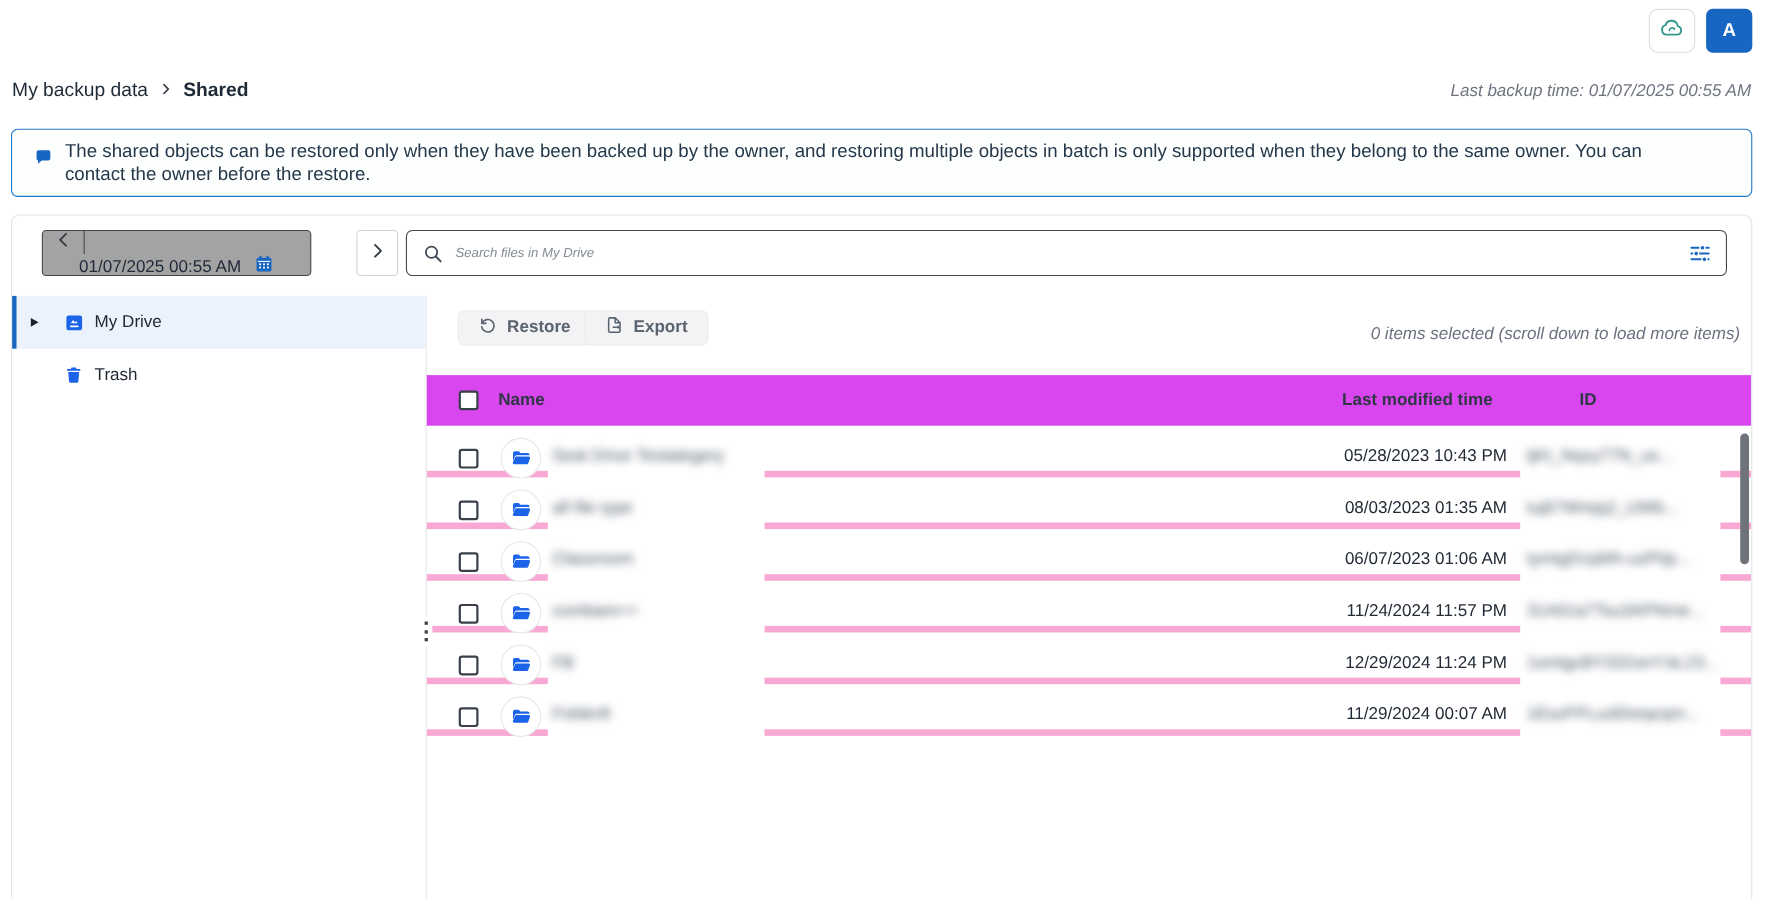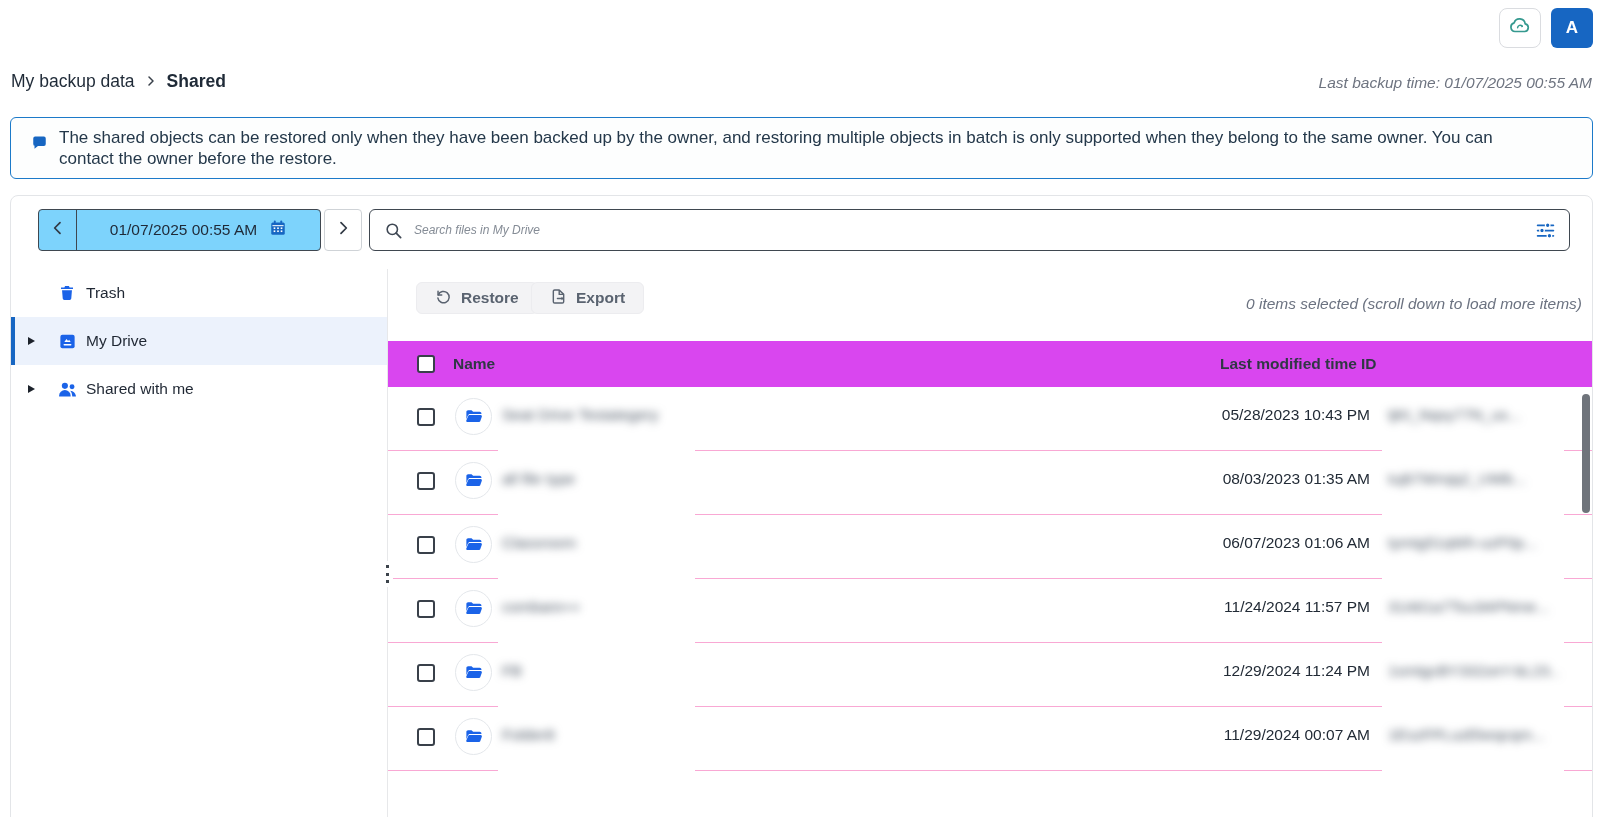--- a/index.html
+++ b/index.html
@@ -27,21 +27,21 @@
     padding:9px 44px 9px 48px; display:flex; align-items:center; }
   .banner .bubble { position:absolute; left:21px; top:17px; }
   .banner .txt { font-size:17px; line-height:21px; color:#24384a; }
 
   
   .card { position:absolute; left:10px; top:195px; width:1583px; height:628px;
     border:1px solid #e3e5e8; border-radius:8px 8px 0 0; background:#fff; overflow:hidden; }
 
   
   .datenav { position:absolute; left:27px; top:13px; height:42px; display:flex;
-    border:1.5px solid #3f4750; border-radius:4px; background:#7dd3fc; }
+    border:1.5px solid #3f4750; border-radius:4px; background:#a3a3a3;flex-direction:column; }
   .datenav .prev { width:38px; display:flex; align-items:center; justify-content:center;
     border-right:1.5px solid #3f4750; cursor:pointer; }
   .datenav .dateval { width:243px; display:flex; align-items:center; justify-content:center; gap:12px;
     font-size:15.5px; color:#1f2937; cursor:pointer; }
   .next-btn { position:absolute; left:313px; top:13px; width:38px; height:42px;
     border:1.5px solid #cfd3d7; border-radius:4px; background:#fff;
     display:flex; align-items:center; justify-content:center; cursor:pointer; }
   .searchbox { position:absolute; left:358px; top:13px; width:1201px; height:42px;
     border:1.5px solid #3f4750; border-radius:6px; background:#fff; }
   .searchbox input { position:absolute; left:44px; top:1px; width:1100px; height:38px; border:none; outline:none;
@@ -74,27 +74,27 @@
   .export-btn { left:143px; }
   .sel-status { position:absolute; right:10px; top:26px; font-style:italic; font-size:15.5px; color:#6b7280; }
 
   
   .thead { position:absolute; left:0; top:72px; width:1204px; height:46px; background:#d946ef;
     display:flex; align-items:center; font-size:15.5px; font-weight:700; color:#2f3744; }
   .cb { width:18px; height:18px; border:2px solid #39404a; border-radius:3px; background:#fff; cursor:pointer; }
   .thead .cb { position:absolute; left:29px; top:14px; }
   .th-name { position:absolute; left:65px; }
   .th-mod { position:absolute; left:832px; }
-  .th-id { position:absolute; left:973px; }
+  .th-id { position:absolute; left:1048px; }
 
   .trows { position:absolute; left:0; top:118px; width:1204px; height:437px; overflow:hidden; }
   .band { position:absolute; top:2px; bottom:0; background:#fff; z-index:2; }
   .band-name { left:110px; width:197px; }
   .band-id { left:994px; width:182px; }
-  .trow { position:relative; height:64px; border-bottom:1px solid #f9a8d4; }
+  .trow { position:relative; height:47px; border-bottom:6px solid #f9a8d4; }
   .trow .cb { position:absolute; left:29px; top:21px; }
   .folder-circle { position:absolute; left:67px; top:11px; width:37px; height:37px; border:1px solid #e4e7eb;
     border-radius:50%; background:#fff; display:flex; align-items:center; justify-content:center; }
   .redacted { filter:blur(4px); color:#4a5563; font-size:15.5px; white-space:nowrap; }
   .r-name { position:absolute; left:114px; top:19px; z-index:3; }
   .r-id { position:absolute; left:1000px; top:19px; z-index:3; max-width:172px; overflow:hidden; }
   .mdate { position:absolute; right:222px; top:19px; font-size:15.5px; color:#222b36; }
 
   .vthumb { position:absolute; right:2px; top:125px; width:8px; height:119px; background:#6f747b;
     border-radius:4px; z-index:6; cursor:grab; }
@@ -191,58 +191,42 @@
               <circle cx="8" cy="12" r="2.6"></circle>
               <circle cx="16.5" cy="18" r="2.6"></circle>
             </g>
         </svg>
       </span>
     </div>
 
     <div class="split">
 
       <div class="sidebar">
-        <div class="side-item">
-          <span class="caret-box"></span>
-          <span class="s-icon">
-            <svg width="18" height="18" viewBox="0 0 24 24">
-              <path fill="#1b63e8" d="M9.4 2.8h5.2l.9 1.7H20v2.3H4V4.5h4.5l.9-1.7z"></path>
-              <path fill="#1b63e8" d="M5.4 8.3h13.2l-.9 11.1a2.1 2.1 0 0 1-2.1 1.9H8.4a2.1 2.1 0 0 1-2.1-1.9L5.4 8.3z"></path>
-            </svg>
-          </span>
-          <span class="lbl">Trash</span>
-        </div>
         <div class="side-item selected">
           <span class="caret-box">
               <span class="caret"></span>
             </span>
           <span class="s-icon">
             <svg width="19" height="19" viewBox="0 0 24 24">
               <rect x="3" y="3.5" width="18" height="17" rx="2.5" fill="#1b63e8"></rect>
               <path d="M8 12.6l2.7-3.8 2 2.7 1.3-1.6 2 2.7z" fill="#fff"></path>
               <rect x="7" y="15.1" width="10" height="1.9" rx="0.9" fill="#fff"></rect>
             </svg>
           </span>
           <span class="lbl">My Drive</span>
         </div>
         <div class="side-item">
-          <span class="caret-box">
-              <span class="caret"></span>
-            </span>
+          <span class="caret-box"></span>
           <span class="s-icon">
-            <svg width="21" height="21" viewBox="0 0 24 24">
-                <g fill="#1b63e8">
-              <circle cx="9" cy="7.8" r="3.5"></circle>
-              <path d="M2.4 19.2a6.6 6.6 0 0 1 13.2 0v.8H2.4v-.8z"></path>
-              <circle cx="17.2" cy="8.8" r="2.8"></circle>
-              <path d="M15.2 13.4a7.6 7.6 0 0 1 6.4 5.8v.8h-4.1a8.9 8.9 0 0 0-2.3-6.6z"></path>
-            </g>
-              </svg>
+            <svg width="18" height="18" viewBox="0 0 24 24">
+              <path fill="#1b63e8" d="M9.4 2.8h5.2l.9 1.7H20v2.3H4V4.5h4.5l.9-1.7z"></path>
+              <path fill="#1b63e8" d="M5.4 8.3h13.2l-.9 11.1a2.1 2.1 0 0 1-2.1 1.9H8.4a2.1 2.1 0 0 1-2.1-1.9L5.4 8.3z"></path>
+            </svg>
           </span>
-          <span class="lbl">Shared with me</span>
+          <span class="lbl">Trash</span>
         </div>
         <div class="grip">
             <i></i>
             <i></i>
             <i></i>
           </div>
       </div>
 
       <div class="mainpanel">
         <div class="act-btn restore-btn">

